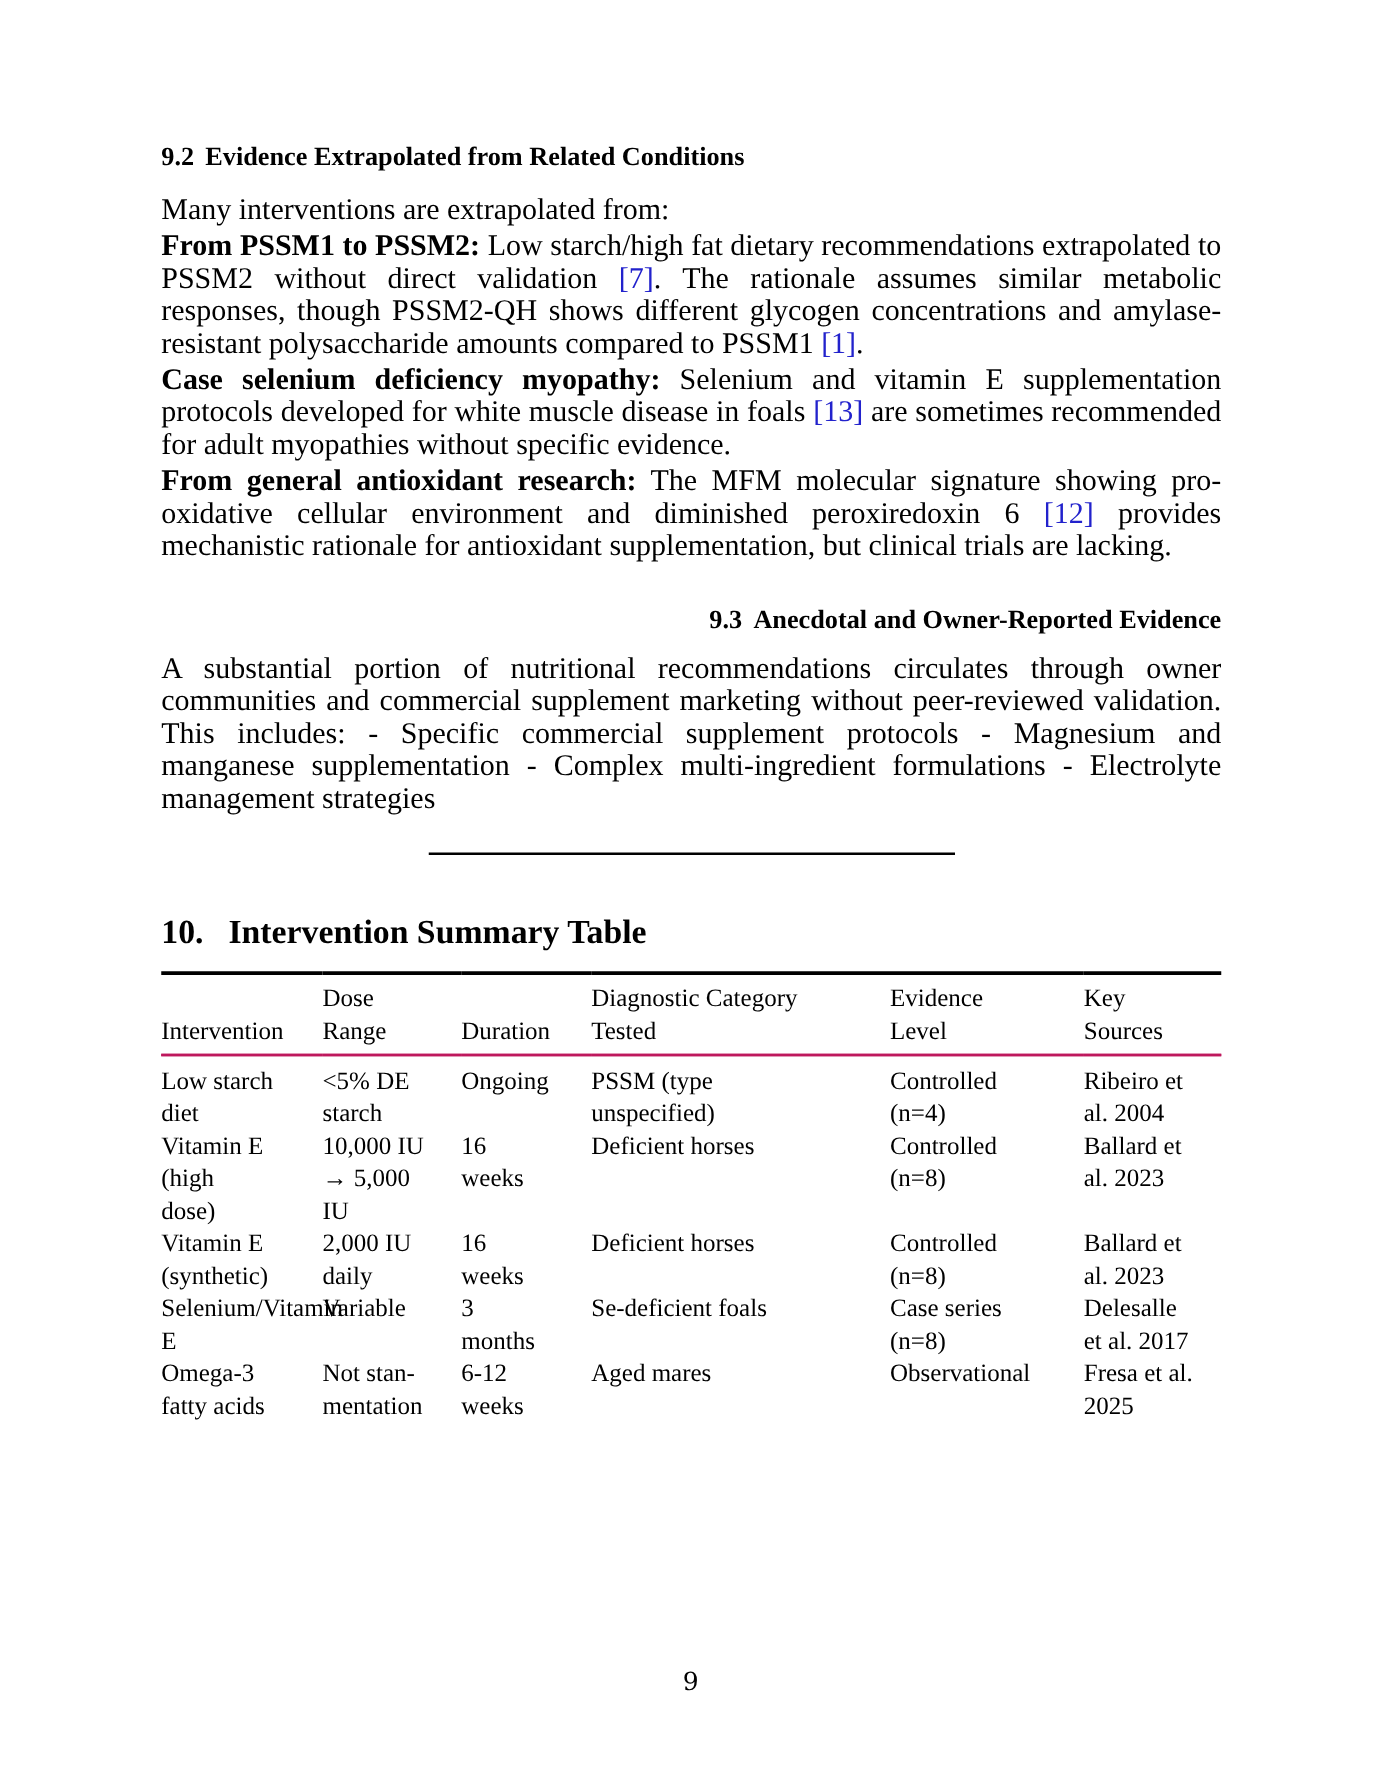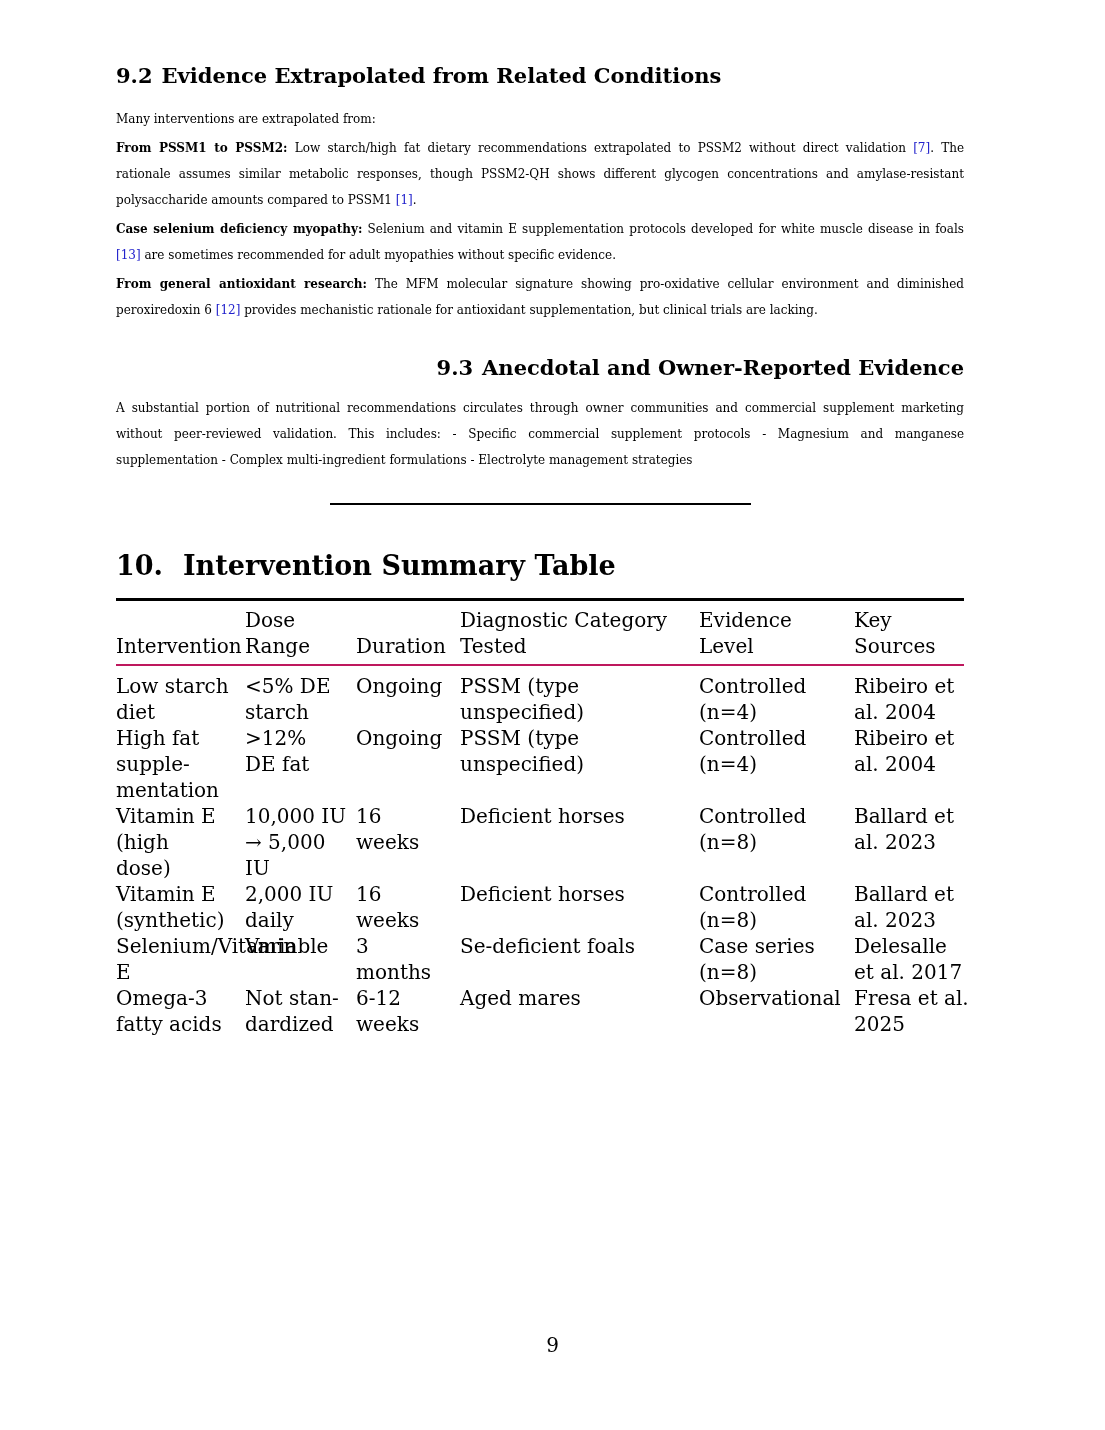--- a/index.html
+++ b/index.html
@@ -7,44 +7,45 @@
     position: relative;
     width: 1105px;
     height: 1430px;
     background: #ffffff;
     color: #000000;
     font-family: "DejaVu Serif", serif;
     overflow: hidden;
   }
   .content {
     position: absolute;
-    left: 116px;
+    left: 129px;
     top: 0;
     width: 848px;
-    padding-top: 63px;
+    padding-top: 112px;
+    font-family: Liberation Serif, serif;
   }
   h1, h2, p { margin: 0; padding: 0; }
 
   .subheading {
     font-size: 21px;
     line-height: 26px;
     font-weight: bold;
   }
   .subheading .h-num { margin-right: 9px; }
 
   .section-heading {
     margin-top: 44px;
     font-size: 27px;
     line-height: 34px;
     font-weight: bold;
   }
   .section-heading .h-num { margin-right: 20px; }
 
   .par {
-    font-size: 12px;
+    font-size: 24px;
     line-height: 26px;
     text-align: justify;
   }
   .par-intro     { margin-top: 17px; }
   .par-std       { margin-top: 3px; }
   .h-93          { margin-top: 32px; text-align: right; }
   .par-anecdotal { margin-top: 14px; }
 
   .lead { font-weight: bold; }
 
@@ -151,34 +152,20 @@
           <th>Key
 Sources</th>
         </tr>
       </thead>
       <tbody>
         <tr>
           <td>Low starch
 diet</td>
           <td>&lt;5% DE
 starch</td>
-          <td>Ongoing</td>
-          <td>PSSM (type
-unspecified)</td>
-          <td>Controlled
-(n=4)</td>
-          <td>Ribeiro et
-al. 2004</td>
-        </tr>
-        <tr>
-          <td>High fat
-supple-
-mentation</td>
-          <td>&gt;12%
-DE fat</td>
           <td>Ongoing</td>
           <td>PSSM (type
 unspecified)</td>
           <td>Controlled
 (n=4)</td>
           <td>Ribeiro et
 al. 2004</td>
         </tr>
         <tr>
           <td>Vitamin E
@@ -217,21 +204,21 @@
           <td>Se-deficient foals</td>
           <td>Case series
 (n=8)</td>
           <td>Delesalle
 et al. 2017</td>
         </tr>
         <tr>
           <td>Omega-3
 fatty acids</td>
           <td>Not stan-
-dardized</td>
+mentation</td>
           <td>6-12
 weeks</td>
           <td>Aged mares</td>
           <td>Observational</td>
           <td>Fresa et al.
 2025</td>
         </tr>
       </tbody>
     </table>
 

